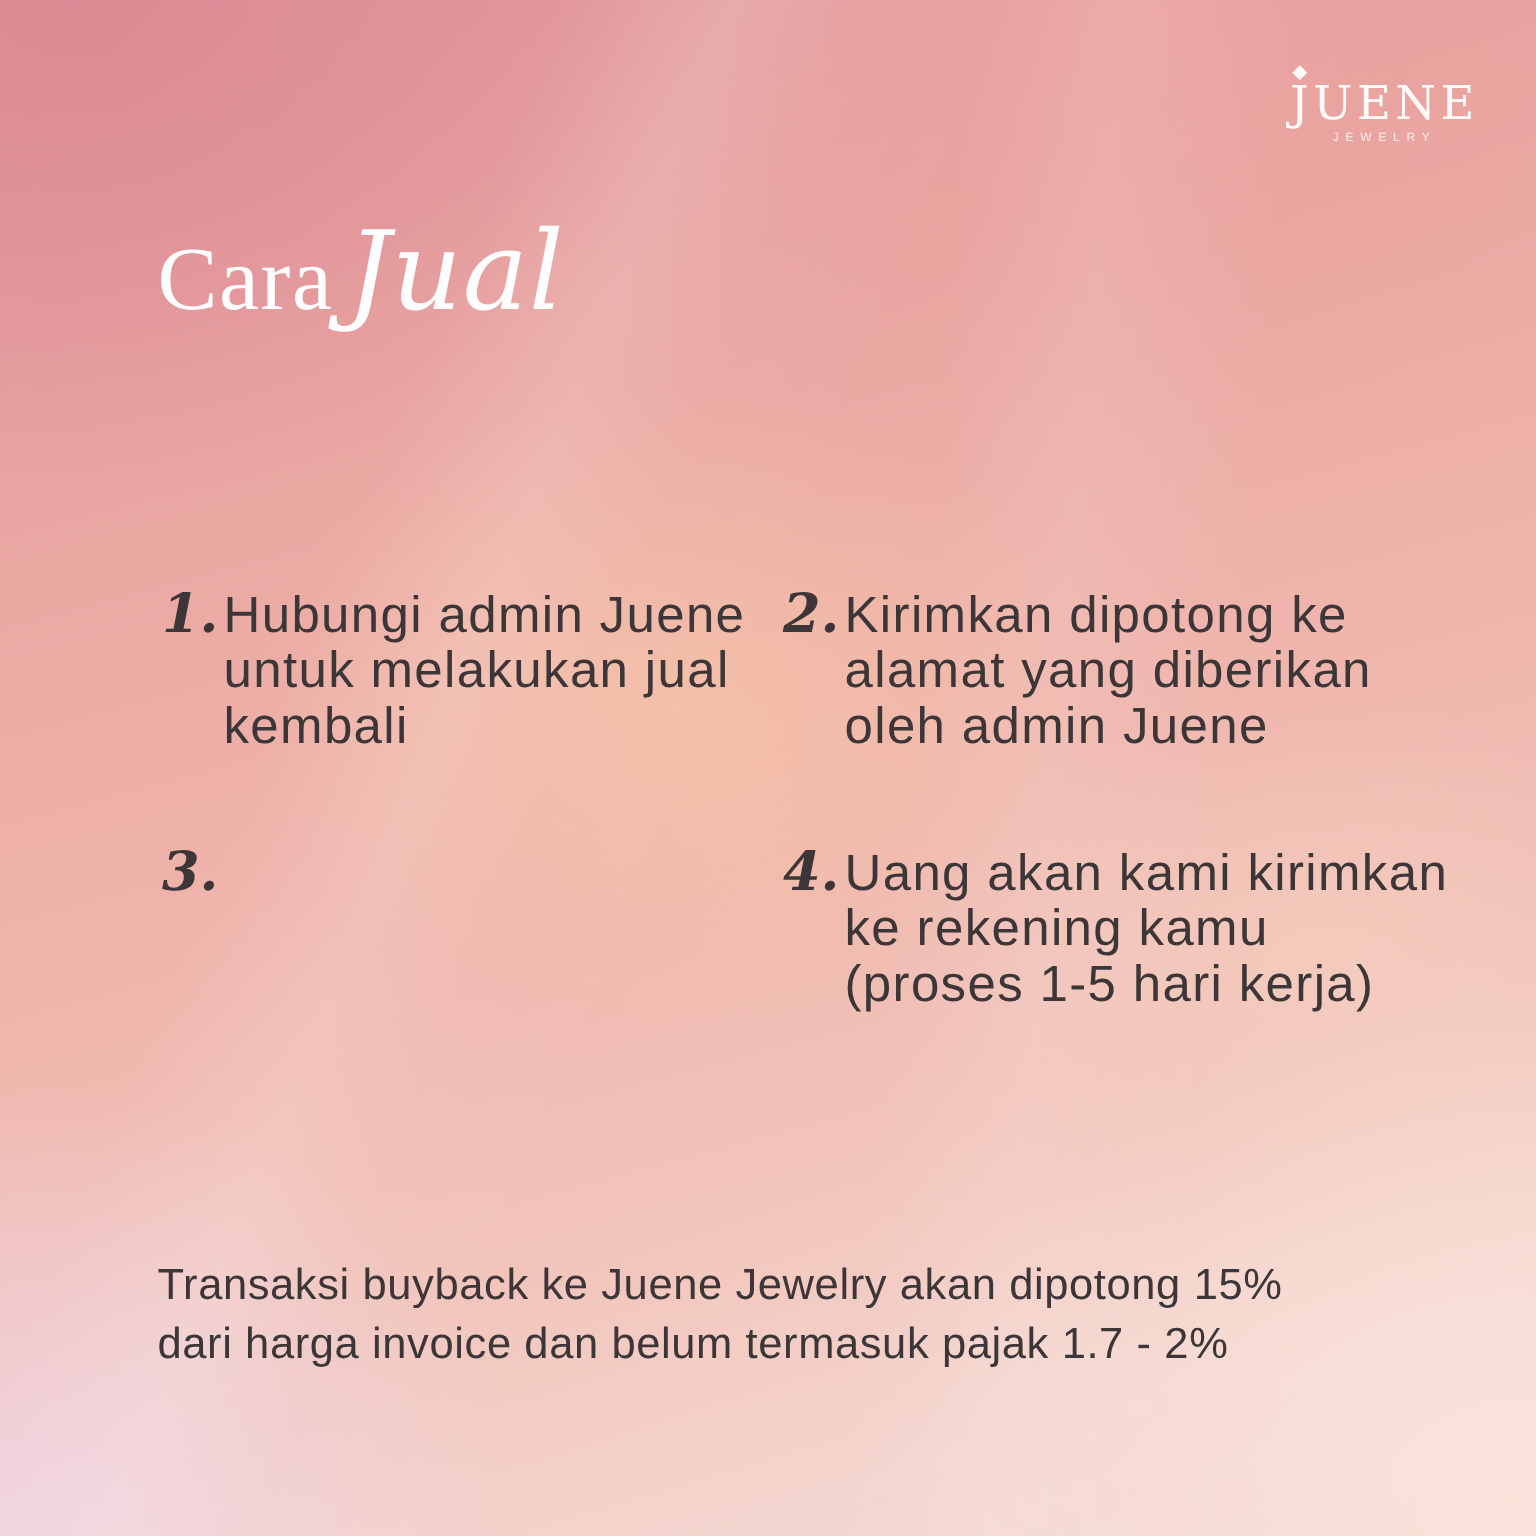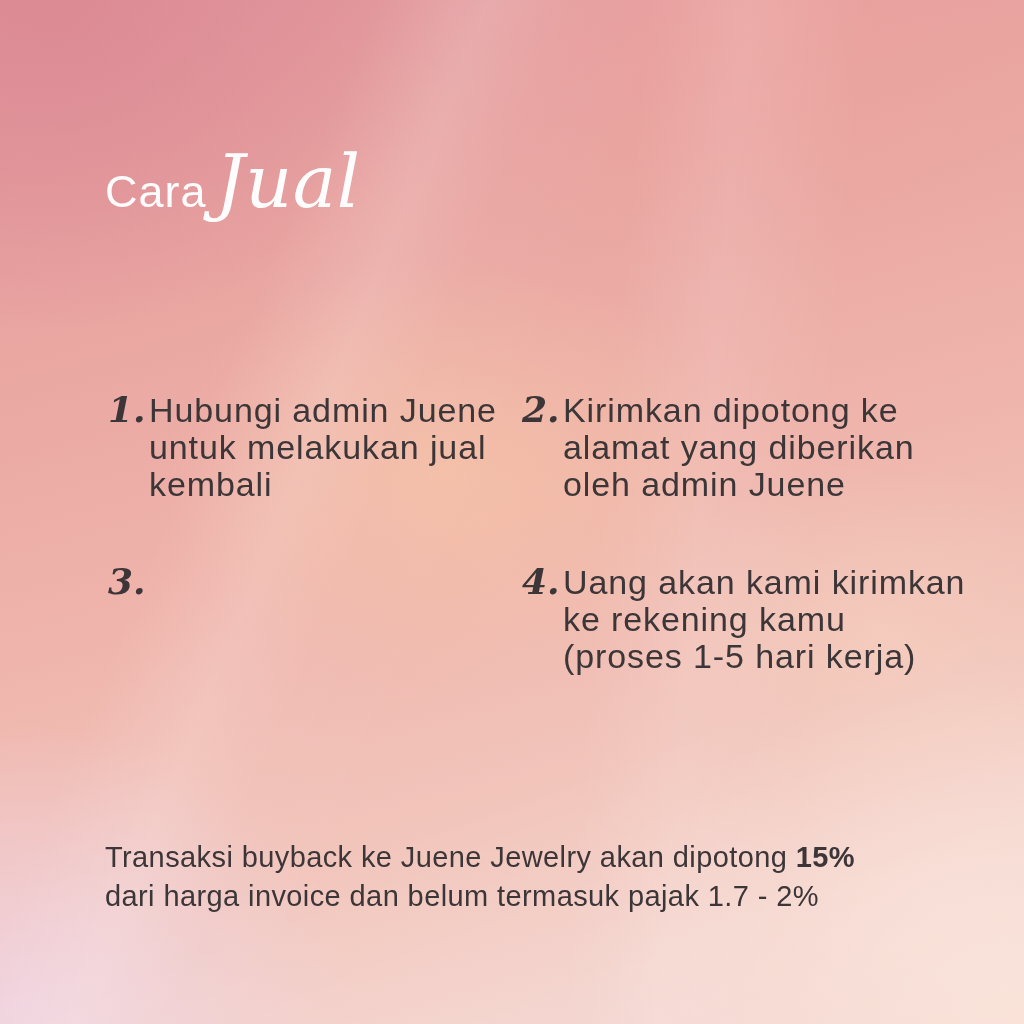--- a/index.html
+++ b/index.html
@@ -34,49 +34,56 @@
   }
   .diamond-icon {
     position:absolute; left:3px; top:-7px; width:7px; height:7px;
     background:#fdfcfb; transform:rotate(45deg);
   }
   .logo-sub { font-size:8px; letter-spacing:4.5px; margin-top:1px; color:rgba(253,250,249,0.85); }
 
   
   .title { position:absolute; left:105px; top:142px; color:#fefdfd; font-weight:400; }
   .t-line { display:block; white-space:nowrap; }
-  .t-sans  { font-family:Liberation Sans, sans-serif; font-size:45px; line-height:80px; letter-spacing:1px; }
+  .t-sans  { font-family:Liberation Serif, serif; font-size:60px; line-height:80px; letter-spacing:1px; }
   .t-serif { font-family:"DejaVu Serif", serif; font-style:italic; font-weight:400; font-size:73px; line-height:80px; letter-spacing:0.5px; }
 
   
   .step { position:absolute; display:flex; align-items:baseline; color:#3c3638; }
   .step-num {
     font-family:"DejaVu Serif", serif; font-style:italic; font-weight:700;
     font-size:36px; line-height:37px; width:41px; flex:none;
   }
   .step-text {
     font-size:34px; line-height:37px; letter-spacing:0.9px;
     white-space:pre-line;
   }
   .step-1 { left:108px; top:391px; }
   .step-2 { left:522px; top:391px; }
   .step-3 { left:108px; top:563px; }
   .step-4 { left:522px; top:563px; }
 
   
   .footnote { position:absolute; left:105px; top:838px; color:#3c3638; font-size:29px; line-height:39px; letter-spacing:0.4px; }
   .fn-line { display:block; white-space:nowrap; }
-  .fn-bold { font-weight:700; }
+  .fn-bold { font-weight:400; }
 </style>
 </head>
 <body>
 
 <div class="canvas">
   <div class="streaks"></div>
 
+  <div class="logo">
+    <div class="logo-name">
+      <span class="diamond-icon"></span>
+      <span>JUENE</span>
+    </div>
+    <div class="logo-sub">JEWELRY</div>
+  </div>
 
   <h1 class="title">
     <span class="t-line"><span class="t-sans">Cara</span> <span class="t-serif">Jual</span></span>
   </h1>
 
   <div class="step step-1">
     <span class="step-num">1.</span>
     <span class="step-text">Hubungi admin Juene
 untuk melakukan jual
 kembali</span>

